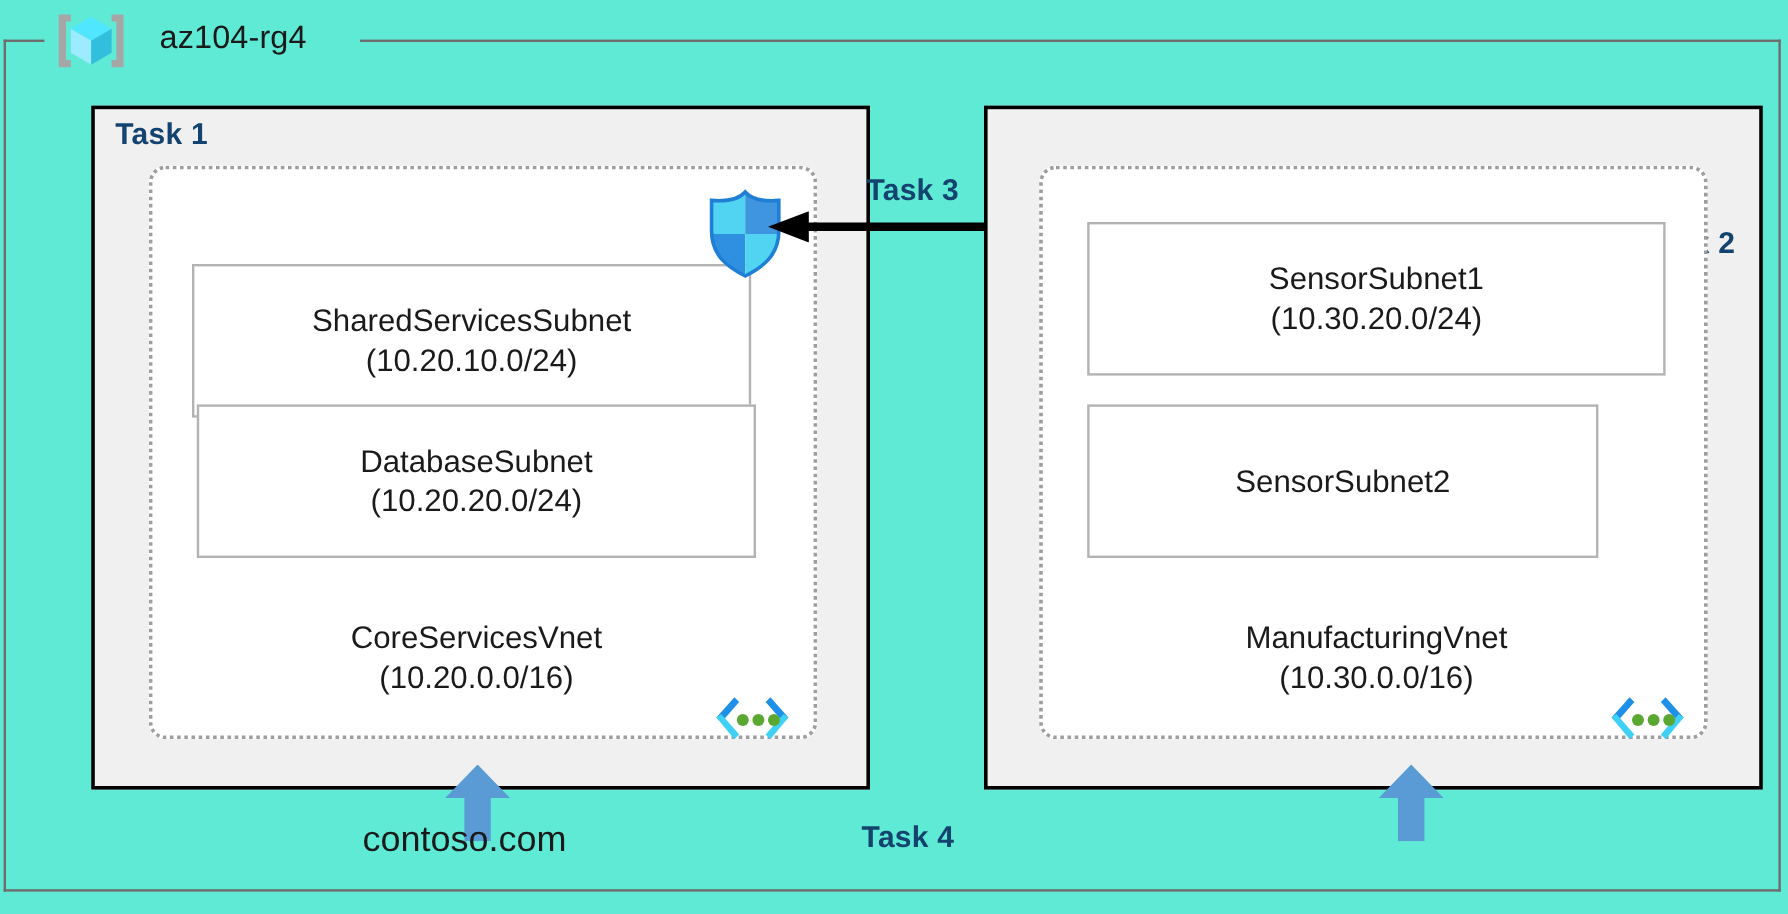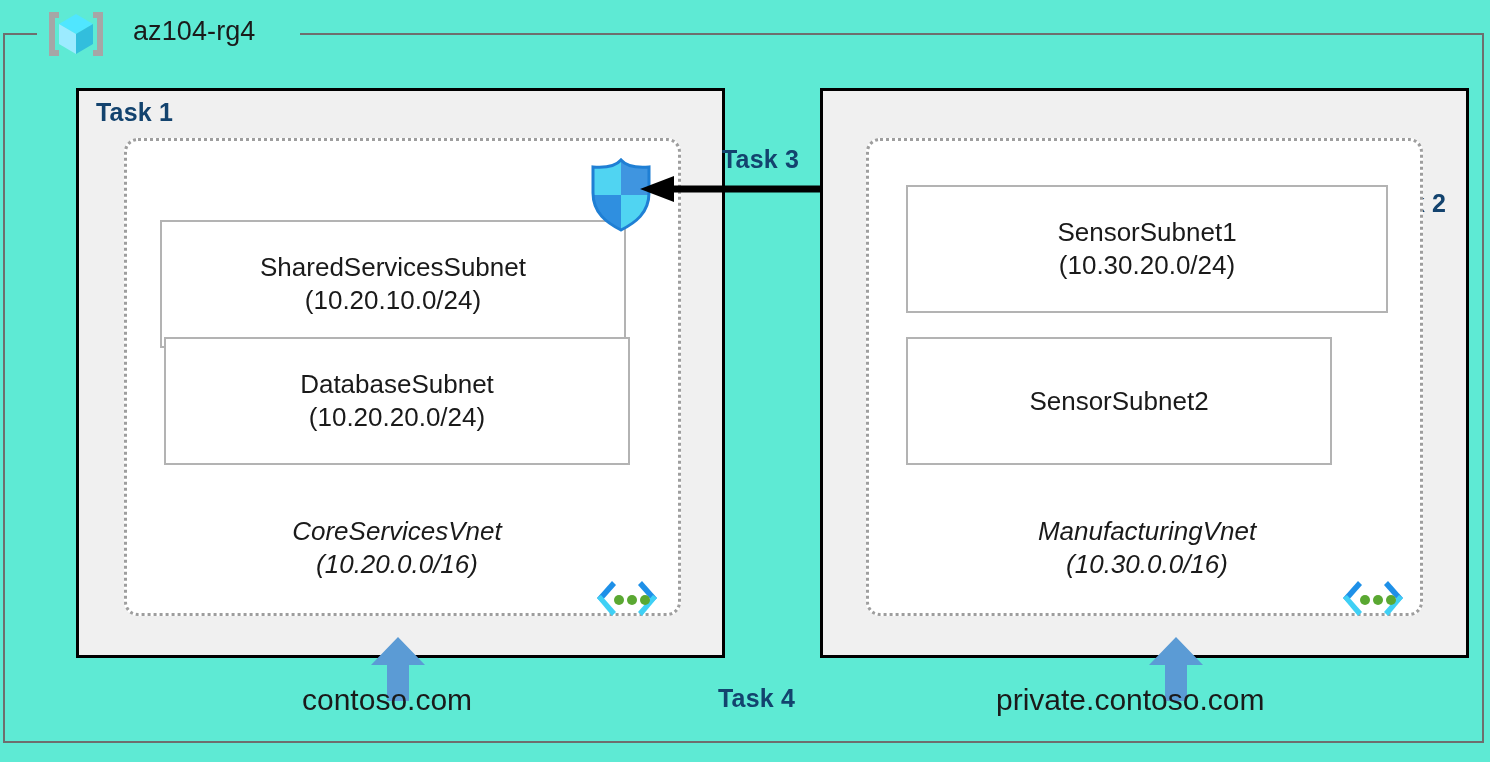--- a/index.html
+++ b/index.html
@@ -119,21 +119,20 @@
   #subnet-sharedservices { left: 160px; top: 185px; width: 466px; height: 128px; margin-top: 35px; }
   #subnet-database       { left: 164px; top: 337px; width: 466px; height: 128px; }
   #subnet-sensor1        { left: 906px; top: 185px; width: 482px; height: 128px; }
   #subnet-sensor2        { left: 906px; top: 337px; width: 426px; height: 128px; }
 
   
   .vnet-label {
     position: absolute;
     text-align: center;
     line-height: 1.26;
-    font-style: italic;
   }
   .vnet-label div {
     font-size: 26px;
     color: #1a1a1a;
     white-space: nowrap;
   }
   #vnet1-label { left: 164px; top: 515px; width: 466px; }
   #vnet2-label { left: 906px; top: 515px; width: 482px; }
 
   
@@ -322,15 +321,14 @@
   </div>
   <div class="domain-label" id="domain-contoso">contoso.com</div>
 
   <div id="task4-label" class="task-label">Task 4</div>
 
   <div class="up-arrow" id="arrow-private">
     <svg width="54" height="64" viewBox="0 0 54 64" xmlns="http://www.w3.org/2000/svg">
       <path d="M27 0 L54 28 L38 28 L38 64 L16 64 L16 28 L0 28 Z" fill="#5b9bd5"></path>
     </svg>
   </div>
-  <div class="domain-label" id="domain-private">private.contoso.com</div>
 
 </div>
 
 </body></html>

